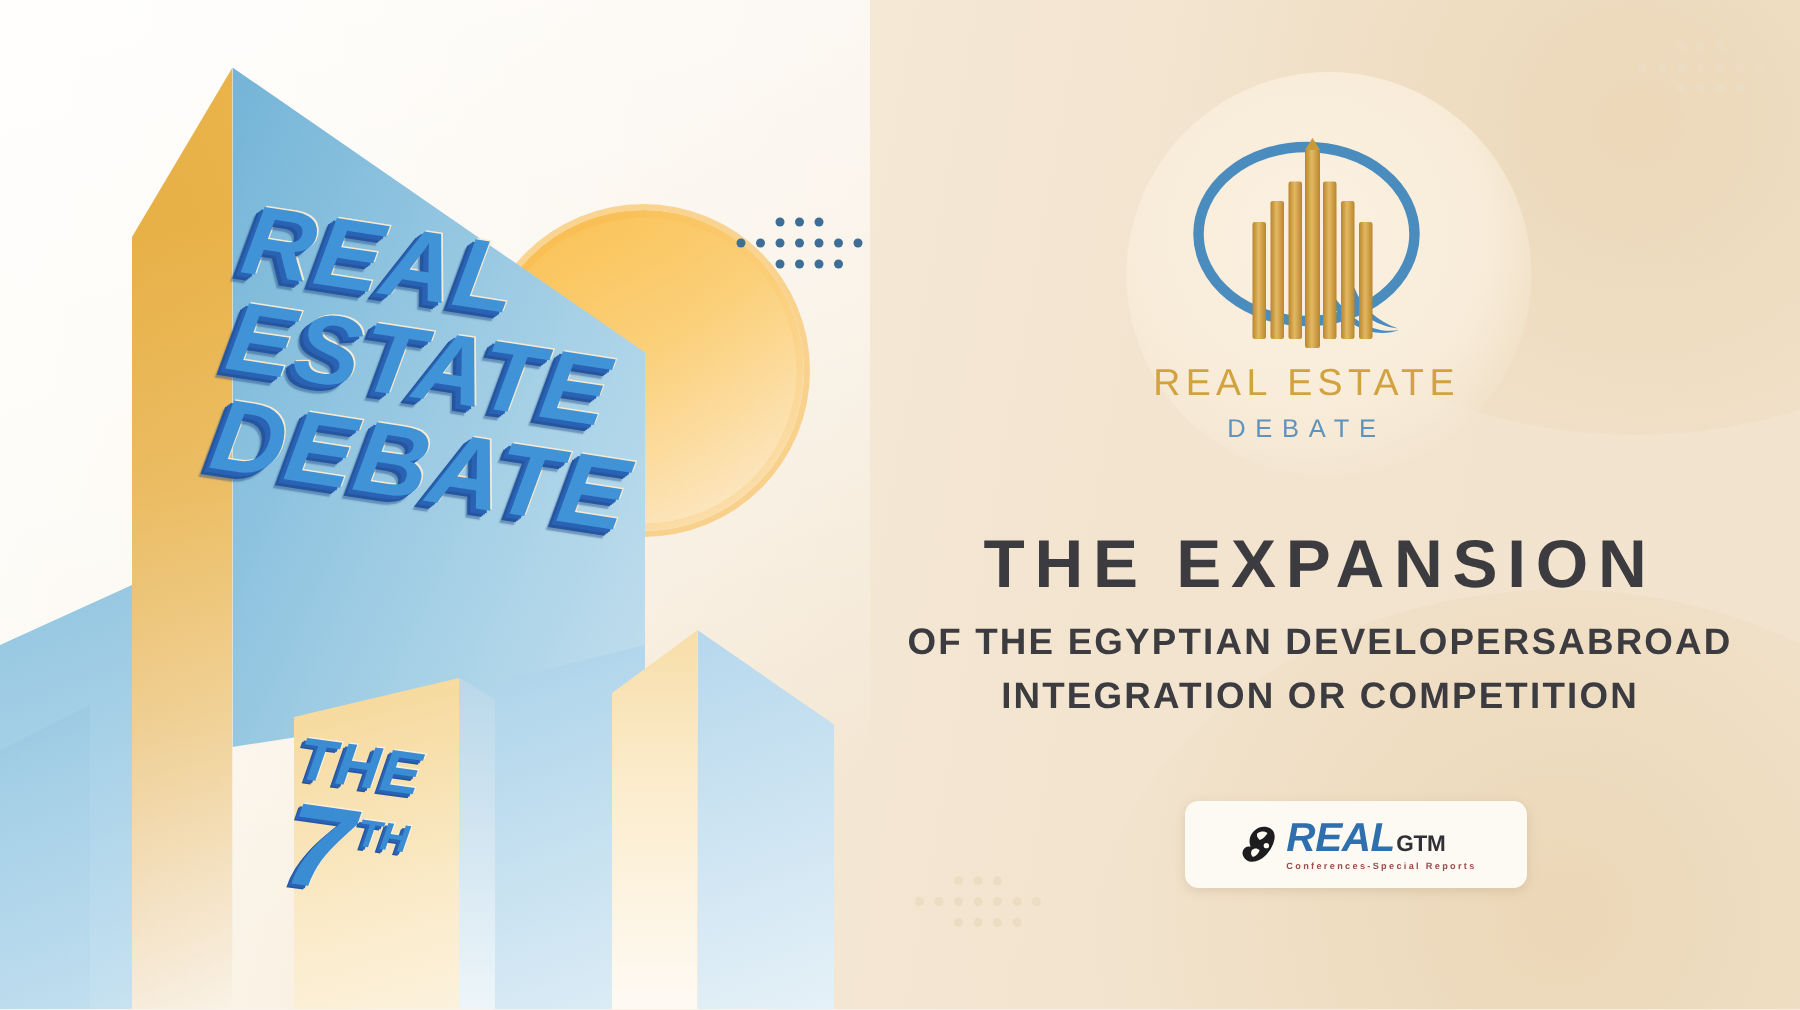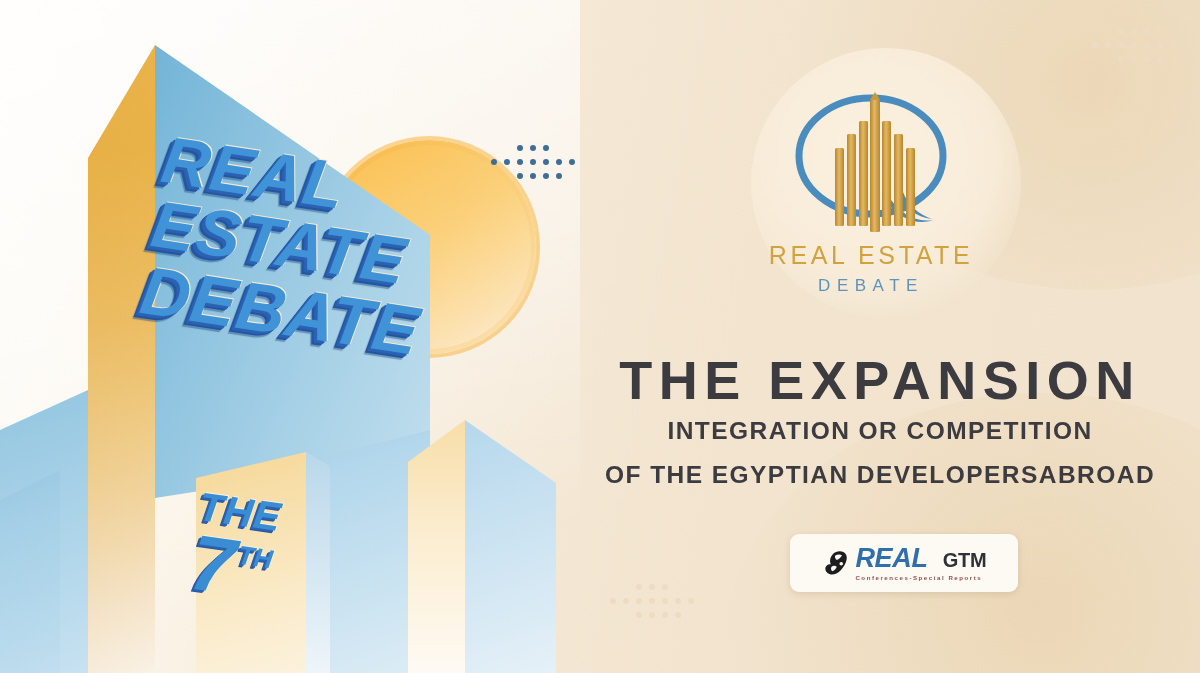--- a/index.html
+++ b/index.html
@@ -311,21 +311,21 @@
 
   
   .headline-block {
     position: absolute;
     left: 0;
     top: 352px;
     width: 600px;
     text-align: center;
   }
   #headline-main {
-    font-size: 54px;
+    font-size: 45px;
     font-weight: 700;
     letter-spacing: 6.5px;
     color: #3c3c40;
     line-height: 1.05;
     white-space: nowrap;
   }
   #headline-sub1 {
     margin-top: 17px;
     font-size: 24.5px;
     font-weight: 700;
@@ -371,26 +371,26 @@
   }
   #sponsor-name {
     font-size: 27px;
     font-weight: 700;
     font-style: italic;
     color: #2f6fad;
     letter-spacing: -0.3px;
     line-height: 1;
   }
   #sponsor-suffix {
-    font-size: 20px;
+    font-size: 15px;
     font-weight: 700;
     color: #303036;
     letter-spacing: -0.2px;
     line-height: 1;
-    margin-left: 15px;
+    margin-left: 1px;
   }
   #sponsor-tagline {
     font-size: 6.1px;
     font-weight: 700;
     letter-spacing: 1.55px;
     color: #9d4b4b;
     margin-top: 2px;
     white-space: nowrap;
   }
 </style>
@@ -518,22 +518,22 @@
       </svg>
     </div>
 
     <div class="emblem-wordmark">
       <div id="emblem-title">REAL ESTATE</div>
       <div id="emblem-sub">DEBATE</div>
     </div>
 
     <div class="headline-block">
       <div id="headline-main">THE EXPANSION</div>
+      <div id="headline-sub1">OF THE EGYPTIAN DEVELOPERSABROAD</div>
       <div id="headline-sub2">INTEGRATION OR COMPETITION</div>
-      <div id="headline-sub1">OF THE EGYPTIAN DEVELOPERSABROAD</div>
     </div>
 
     <div class="sponsor">
       <div class="sponsor-inner">
         <svg class="sponsor-globe" viewBox="0 0 40 40" xmlns="http://www.w3.org/2000/svg" aria-hidden="true">
           <path d="M31 6 C26 3 20 4 16 8 C12 12 11 17 13 22 C10 21 7 23 6 26 C5 30 8 34 12 35 C17 36 22 34 26 30 C30 26 33 21 34 16 C35 12 34 8 31 6 Z" fill="#1d1d20"></path>
           <path d="M19 10 C22 8 26 8 28 10 C26 13 24 15 21 16 C19 14 18 12 19 10 Z" fill="#fdfaf4"></path>
           <path d="M14 25 C16 23 19 23 21 25 C20 28 18 30 15 31 C13 29 13 27 14 25 Z" fill="#fdfaf4"></path>
           <circle cx="27" cy="21" r="2.4" fill="#fdfaf4"></circle>
         </svg>

